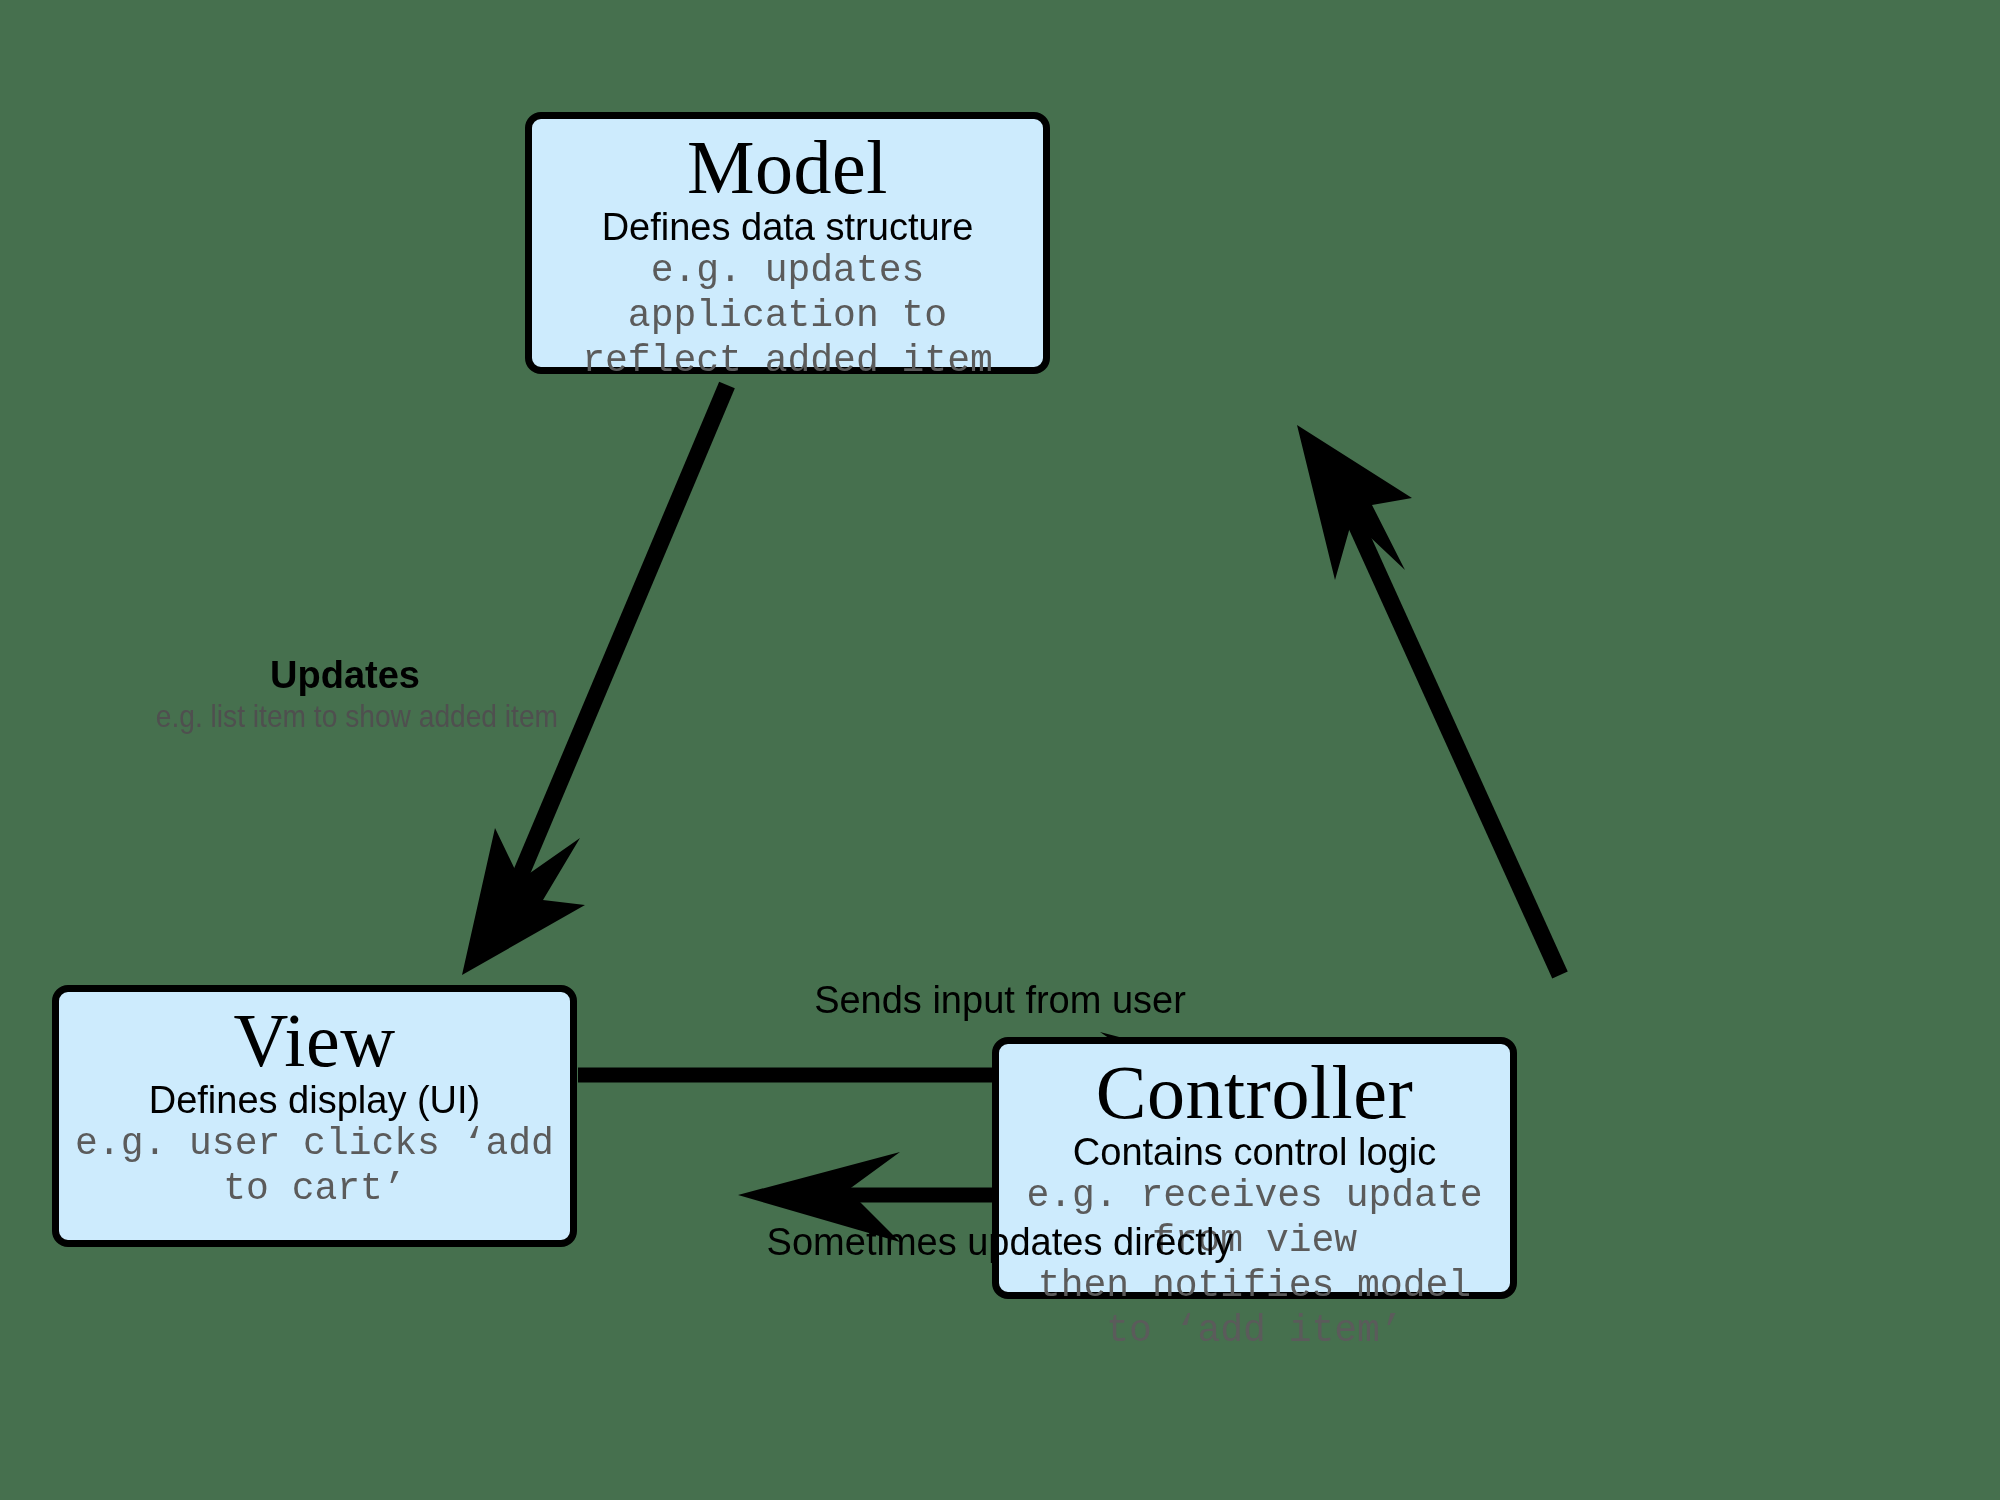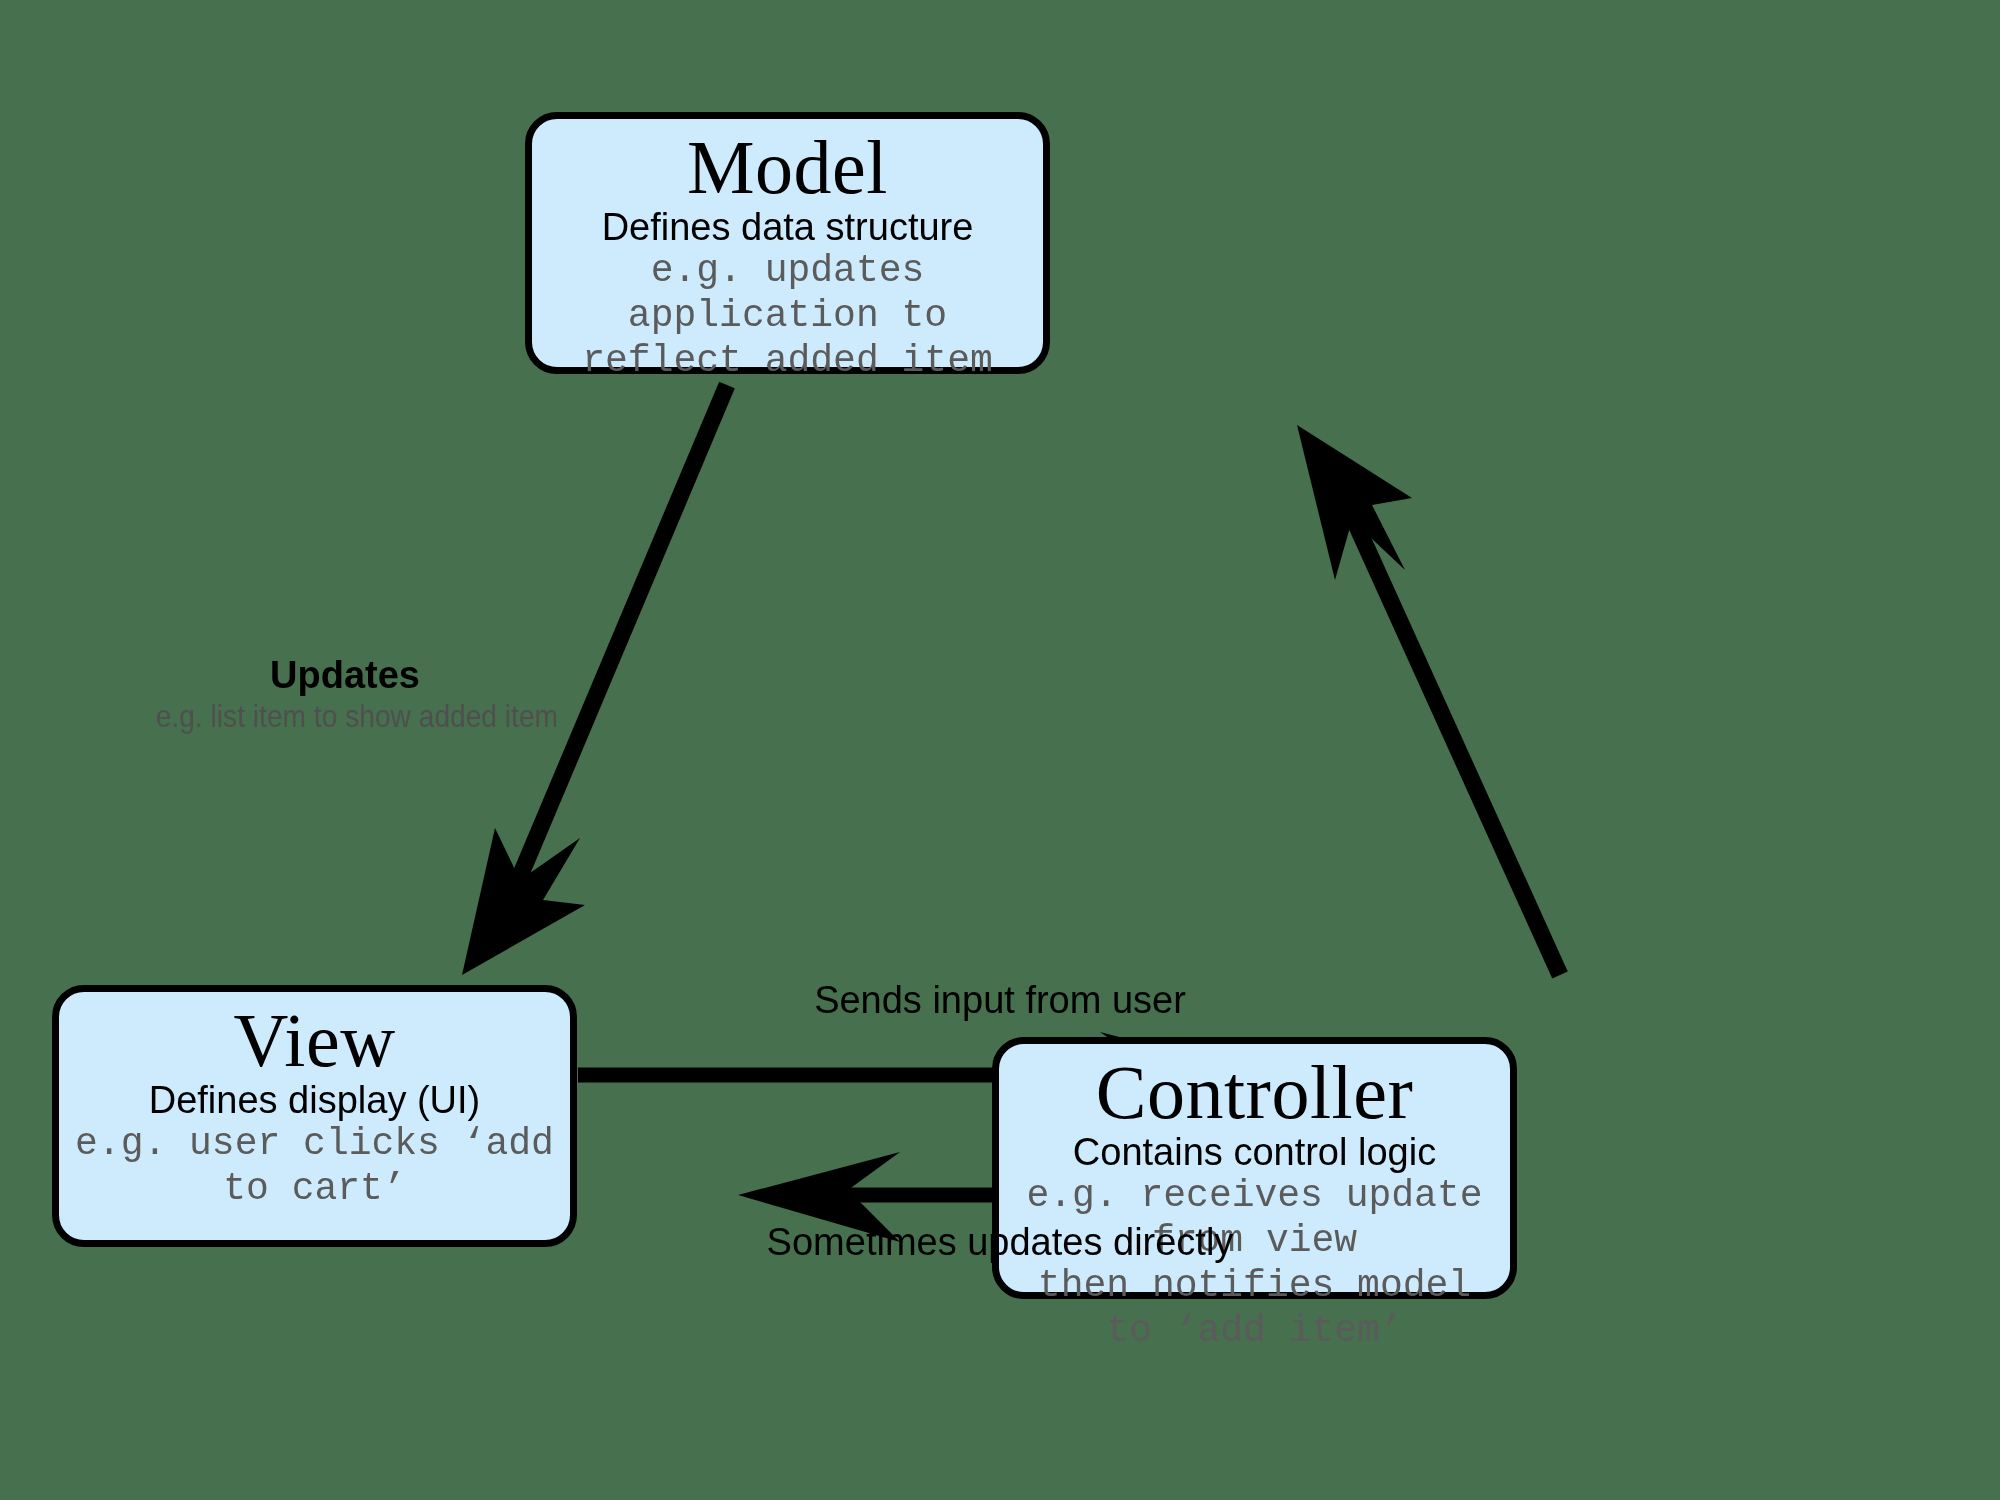--- a/index.html
+++ b/index.html
@@ -21,21 +21,21 @@
     left: 0;
     top: 0;
     width: 2000px;
     height: 1500px;
   }
   .node {
     position: absolute;
     box-sizing: border-box;
     background: #cdebfd;
     border: 7px solid #000000;
-    border-radius: 32px;
+    border-radius: 16px;
     display: flex;
     flex-direction: column;
     align-items: center;
     justify-content: flex-start;
     text-align: center;
     padding: 6px 10px 10px 10px;
   }
   .node-title {
     font-family: "Liberation Serif", serif;
     font-size: 76px;

